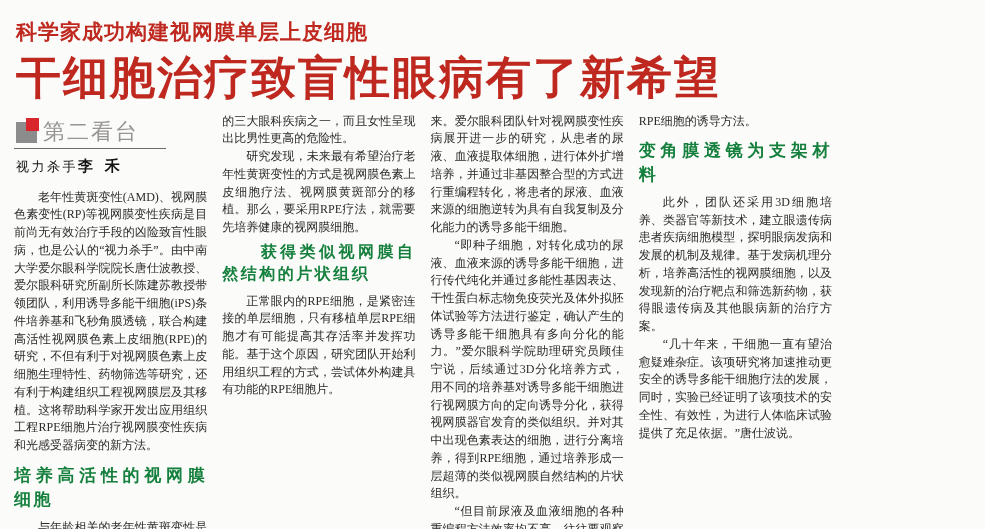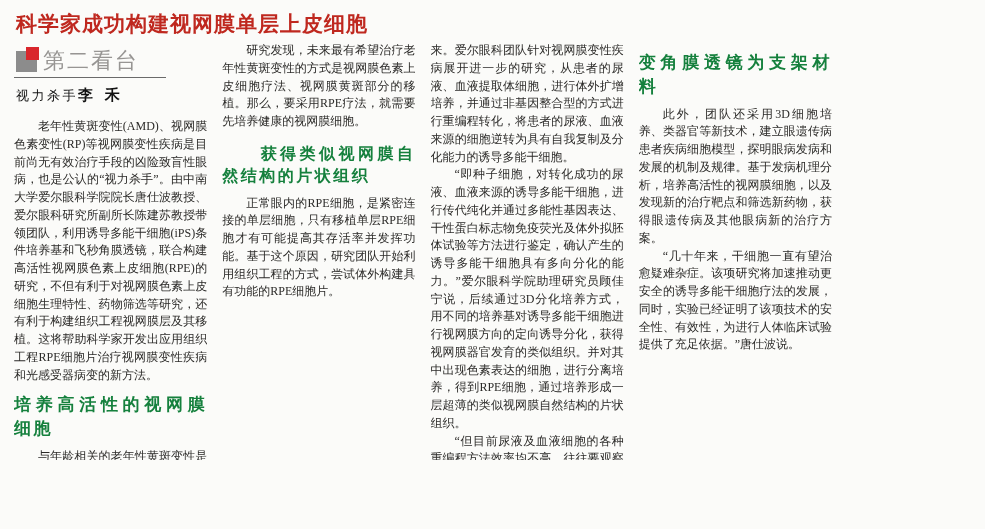--- a/index.html
+++ b/index.html
@@ -10,21 +10,21 @@
     --paper:#fbfbf9;
   }
   *{box-sizing:border-box;}
   html,body{margin:0;padding:0;}
   body{
     width:985px;height:529px;overflow:hidden;
     background:var(--paper);
     font-family:"Liberation Serif","DejaVu Serif",serif;
     color:var(--text-ink);
   }
-  .page{width:846px;height:529px;padding:8px 14px 0 14px;overflow:hidden;}
+  .page{width:846px;height:529px;padding:16px 14px 0 14px;overflow:hidden;}
   .kicker{
     font-family:"Liberation Sans","DejaVu Sans",sans-serif;
     font-weight:bold;font-size:21px;letter-spacing:1px;
     color:var(--headline-red);
     margin:2px 0 0 2px;
   }
   .headline{
     font-family:"Liberation Sans","DejaVu Sans",sans-serif;
     font-weight:900;font-size:45px;letter-spacing:2px;
     color:var(--headline-red);
@@ -33,70 +33,73 @@
   }
   .cols{display:flex;gap:15px;height:418px;overflow:hidden;margin-top:4px;}
   .col{flex:1 1 0;min-width:0;font-size:12px;line-height:1.48;text-align:justify;overflow:hidden;}
   .para{margin:0;text-indent:2em;}
   .para.cont{text-indent:0;}
   .col-heading{
     font-family:"Liberation Sans","DejaVu Sans",sans-serif;
     font-weight:bold;font-size:17px;letter-spacing:2.5px;
     color:#15803d;margin:9px 0 7px 0;line-height:1.4;
   }
-  .col-heading.two-line{font-size:16px;text-indent:2.4em;margin-top:12px;font-family:Liberation Serif, serif;}
+  .col-heading.two-line{font-size:16px;text-indent:2.4em;margin-top:4px;font-family:Liberation Serif, serif;}
   
   .brand{
     display:flex;align-items:flex-end;gap:6px;
     width:152px;border-bottom:1.5px solid #6a6a6a;
     padding:6px 0 5px 2px;margin-top:2px;
   }
   .brand-mark{position:relative;display:inline-block;width:21px;height:21px;background:var(--brand-gray);flex:0 0 auto;}
   .brand-mark .brand-red{position:absolute;top:-4px;right:-2px;width:13px;height:13px;background:var(--brand-red);}
   .brand-text{color:#979593;font-size:22px;letter-spacing:2px;line-height:1;}
   .byline{margin:6px 0 12px 2px;font-size:13px;letter-spacing:2.5px;color:#121212;}
   .byline .reporter{font-size:15px;letter-spacing:4px;}
 </style>
 </head>
 <body>
 
 <div class="page">
 
   <div class="kicker">科学家成功构建视网膜单层上皮细胞</div>
+  <h1 class="headline">干细胞治疗致盲性眼病有了新希望</h1>
 
   <div class="cols">
 
     <div class="col">
       <div class="brand">
         <span class="brand-mark">
             <span class="brand-red"></span>
           </span>
         <span class="brand-text">第二看台</span>
       </div>
       <div class="byline">
         <span>视力杀手</span><b class="reporter">李 禾</b>
       </div>
       <p class="para">老年性黄斑变性(AMD)、视网膜色素变性(RP)等视网膜变性疾病是目前尚无有效治疗手段的凶险致盲性眼病，也是公认的“视力杀手”。由中南大学爱尔眼科学院院长唐仕波教授、爱尔眼科研究所副所长陈建苏教授带领团队，利用诱导多能干细胞(iPS)条件培养基和飞秒角膜透镜，联合构建高活性视网膜色素上皮细胞(RPE)的研究，不但有利于对视网膜色素上皮细胞生理特性、药物筛选等研究，还有利于构建组织工程视网膜层及其移植。这将帮助科学家开发出应用组织工程RPE细胞片治疗视网膜变性疾病和光感受器病变的新方法。</p>
       <h3 class="col-heading">培养高活性的视网膜细胞</h3>
       <p class="para">与年龄相关的老年性黄斑变性是发达国家50岁以上人群视力损害和致盲的首要病因，多达90%的病人无法治愈。数据显示，发达国家年龄50岁以上黄斑变性的发病率达11%，目前我国的发病率接近发达国家，患病人数超过3000万人，并以每年30万人次的速度增加，成为我国现阶段50岁以上年龄群体发病率最高</p>
     </div>
 
     <div class="col">
+      <p class="para cont">的三大眼科疾病之一，而且女性呈现出比男性更高的危险性。</p>
       <p class="para">研究发现，未来最有希望治疗老年性黄斑变性的方式是视网膜色素上皮细胞疗法、视网膜黄斑部分的移植。那么，要采用RPE疗法，就需要先培养健康的视网膜细胞。</p>
       <h3 class="col-heading two-line">获得类似视网膜自然结构的片状组织</h3>
       <p class="para">正常眼内的RPE细胞，是紧密连接的单层细胞，只有移植单层RPE细胞才有可能提高其存活率并发挥功能。基于这个原因，研究团队开始利用组织工程的方式，尝试体外构建具有功能的RPE细胞片。</p>
 
     </div>
 
     <div class="col">
       <p class="para cont">来。爱尔眼科团队针对视网膜变性疾病展开进一步的研究，从患者的尿液、血液提取体细胞，进行体外扩增培养，并通过非基因整合型的方式进行重编程转化，将患者的尿液、血液来源的细胞逆转为具有自我复制及分化能力的诱导多能干细胞。</p>
       <p class="para">“即种子细胞，对转化成功的尿液、血液来源的诱导多能干细胞，进行传代纯化并通过多能性基因表达、干性蛋白标志物免疫荧光及体外拟胚体试验等方法进行鉴定，确认产生的诱导多能干细胞具有多向分化的能力。”爱尔眼科学院助理研究员顾佳宁说，后续通过3D分化培养方式，用不同的培养基对诱导多能干细胞进行视网膜方向的定向诱导分化，获得视网膜器官发育的类似组织。并对其中出现色素表达的细胞，进行分离培养，得到RPE细胞，通过培养形成一层超薄的类似视网膜自然结构的片状组织。</p>
       <p class="para">“但目前尿液及血液细胞的各种重编程方法效率均不高，往往要观察半个月以上，才能确定是否重编程成功。因此，获得患者体细胞来源的iPS细胞并不容易。”陈建苏解释说，对iPS细胞的诱导分化存在多种影响因素，如初始细胞的密度及iPS细胞状态等。因此，通过iPS细胞诱导分化得到的RPE细胞色素表达情况不稳定，还需进一步控制各个变量，获得稳定分化成优质</p>
     </div>
 
     <div class="col">
+      <p class="para cont">RPE细胞的诱导方法。</p>
       <h3 class="col-heading">变角膜透镜为支架材料</h3>
       <p class="para">此外，团队还采用3D细胞培养、类器官等新技术，建立眼遗传病患者疾病细胞模型，探明眼病发病和发展的机制及规律。基于发病机理分析，培养高活性的视网膜细胞，以及发现新的治疗靶点和筛选新药物，获得眼遗传病及其他眼病新的治疗方案。</p>
       <p class="para">“几十年来，干细胞一直有望治愈疑难杂症。该项研究将加速推动更安全的诱导多能干细胞疗法的发展，同时，实验已经证明了该项技术的安全性、有效性，为进行人体临床试验提供了充足依据。”唐仕波说。</p>
     </div>
 
   </div>
 </div>
 
 </body></html>

